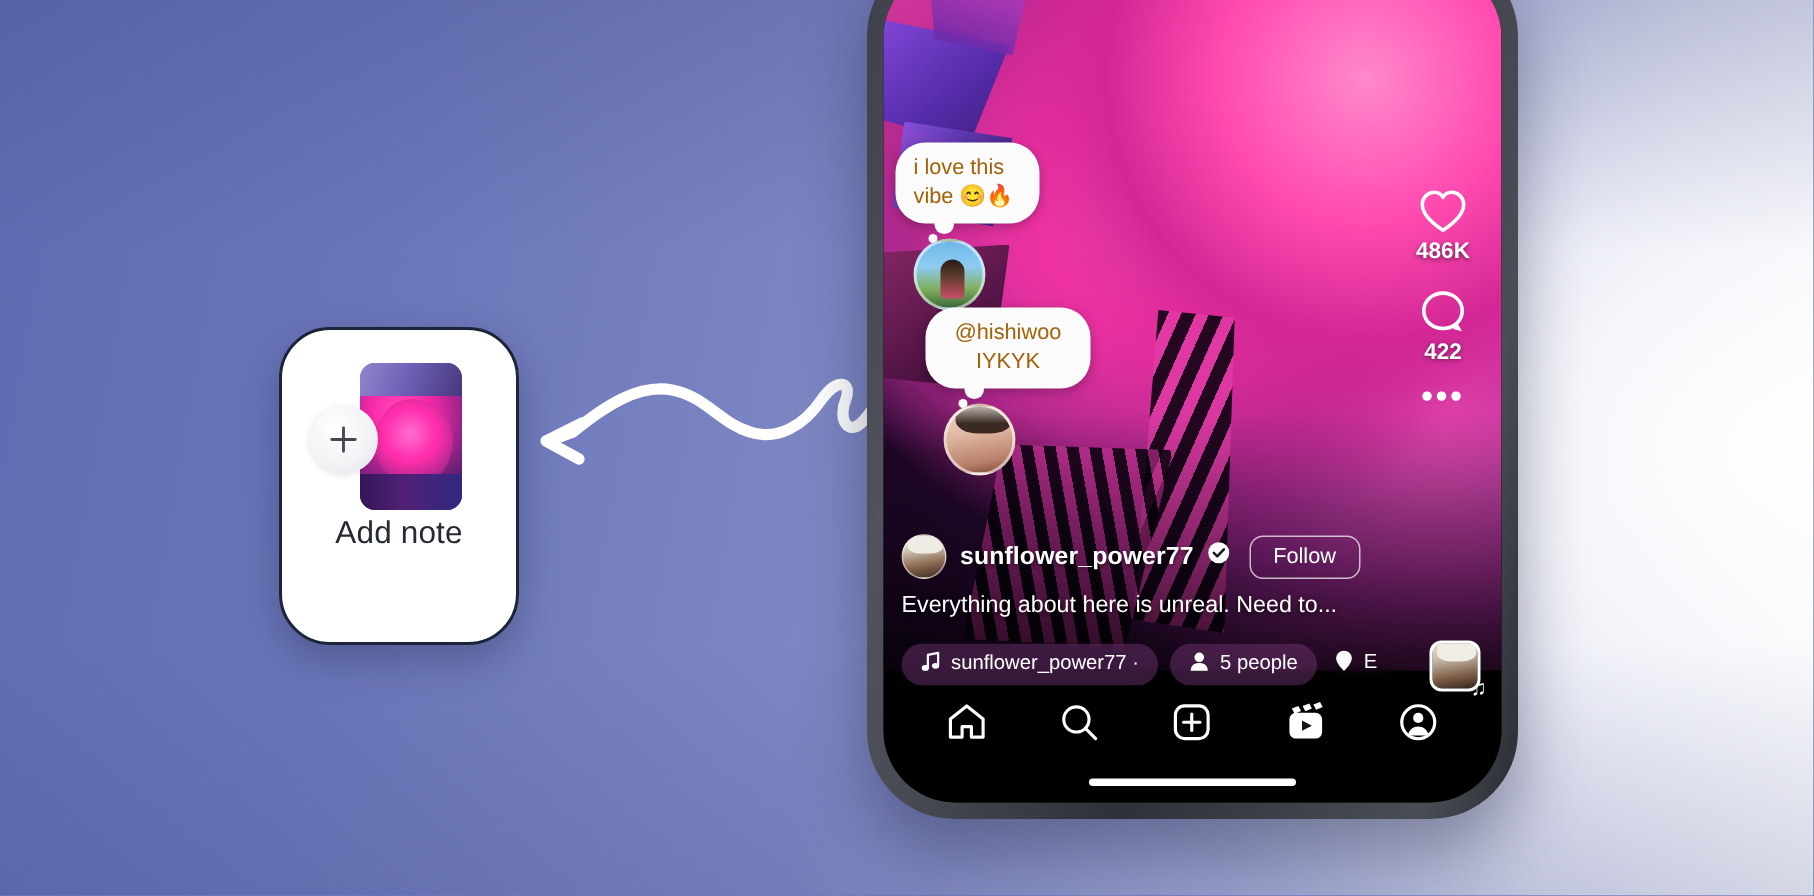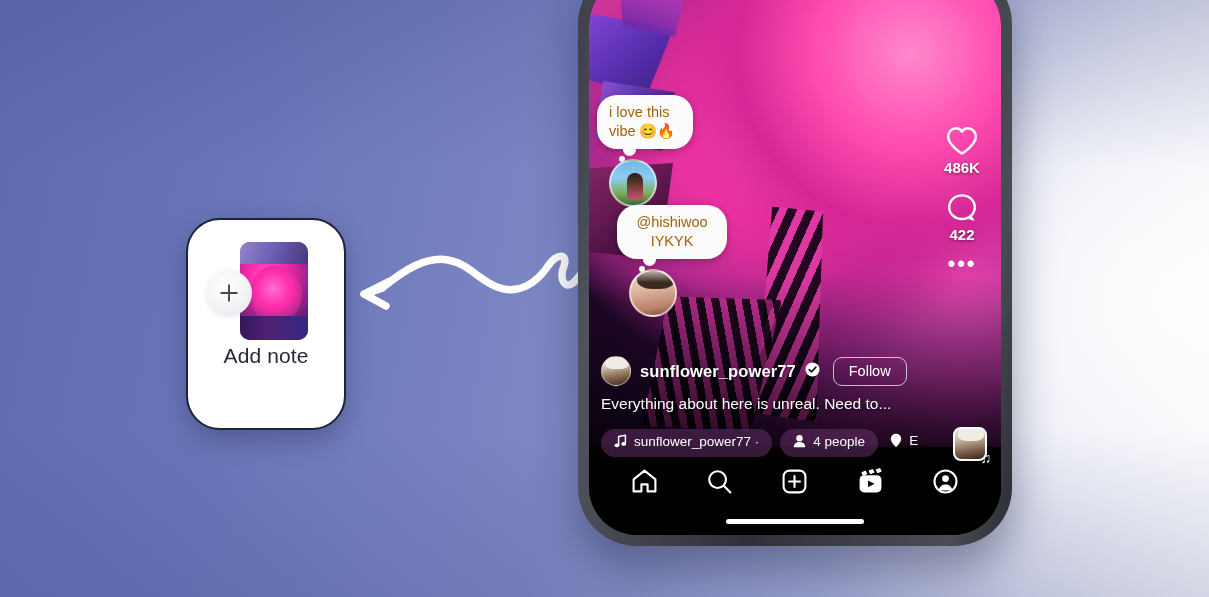--- a/index.html
+++ b/index.html
@@ -298,21 +298,21 @@
         </span>
         <span class="pill-text">sunflower_power77 ·</span>
       </div>
       <div class="pill">
         <span>
           <svg width="13" height="14" viewBox="0 0 13 14">
             <circle cx="6.5" cy="4.2" r="3.2" fill="#fff"></circle>
             <path d="M0.8 13.2 C0.8 9.6 3.4 8 6.5 8 C9.6 8 12.2 9.6 12.2 13.2 Z" fill="#fff"></path>
           </svg>
         </span>
-        <span>4 people</span>
+        <span>5 people</span>
       </div>
       <div class="pill pill-loc">
         <span>
           <svg width="12" height="15" viewBox="0 0 12 15">
             <path d="M6 0.8 C8.9 0.8 11.2 3 11.2 5.8 C11.2 9.6 6 14.2 6 14.2 C6 14.2 0.8 9.6 0.8 5.8 C0.8 3 3.1 0.8 6 0.8 Z" fill="#fff"></path>
           </svg>
         </span>
         <span>E</span>
       </div>
       <div id="album-art"></div>

